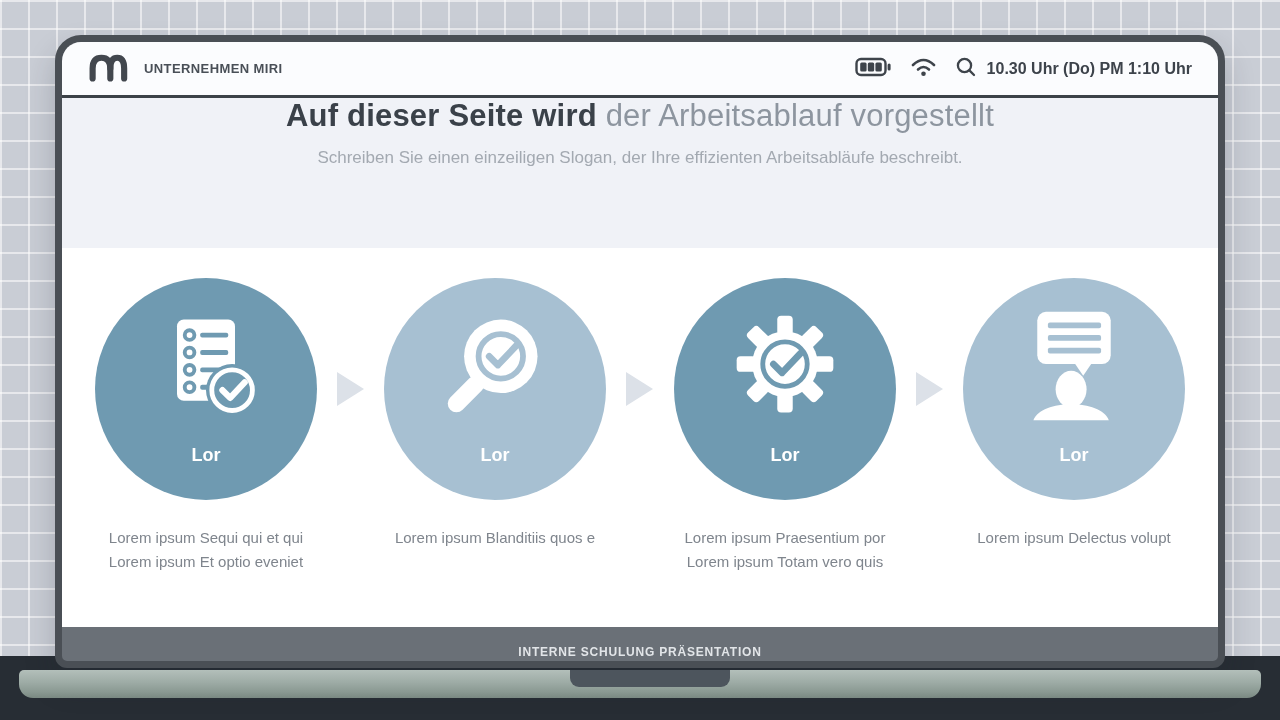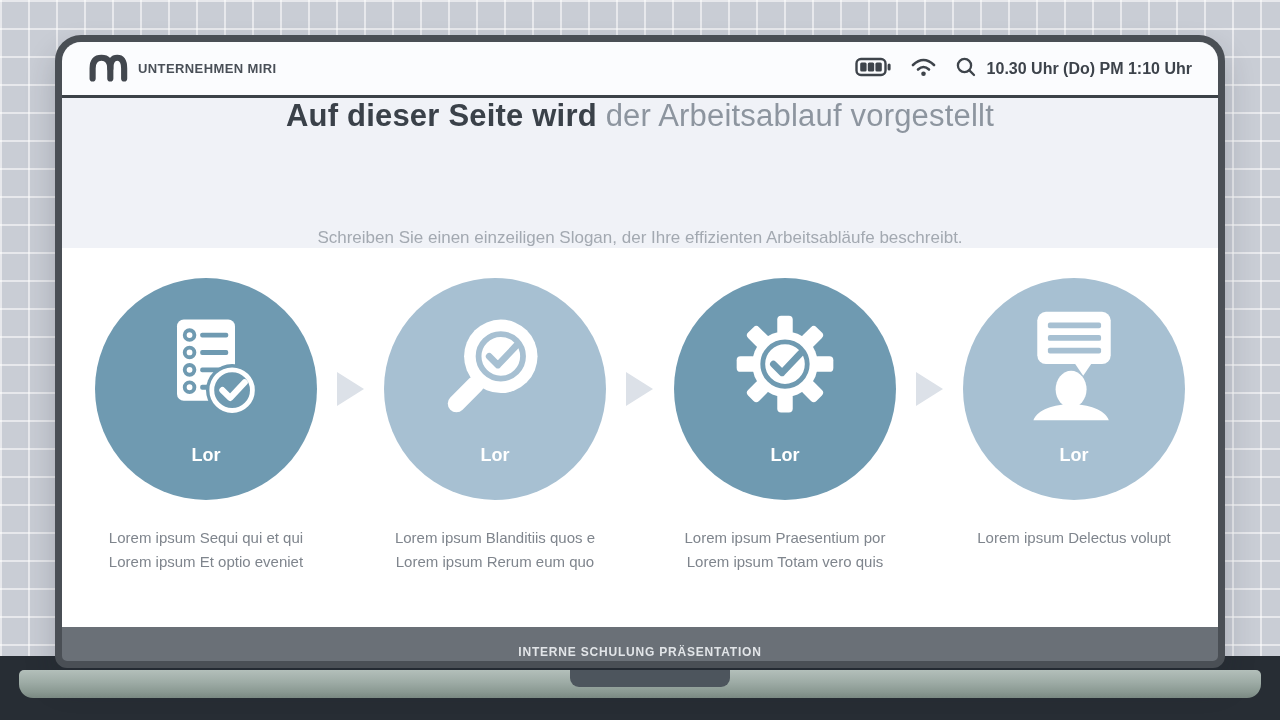--- a/index.html
+++ b/index.html
@@ -22,28 +22,28 @@
   
   .screen{
     position:absolute;left:55px;top:35px;width:1170px;height:633px;box-sizing:border-box;
     border:7px solid #4a4f55;border-radius:26px 26px 12px 12px;
     background:#6a7077;overflow:hidden;
     box-shadow:0 16px 30px rgba(30,36,44,.22);
   }
 
   
   .topbar{height:53px;background:#fbfcfe;display:flex;align-items:center;justify-content:space-between;padding:0 26px}
-  .brand{display:flex;align-items:center;gap:10px}
+  .brand{display:flex;align-items:center;gap:16px}
   .brand-text{font-size:13px;font-weight:700;letter-spacing:.4px;color:#494f57}
   .status{display:flex;align-items:center;gap:18px}
   .time{font-size:16px;font-weight:600;color:#3d434b;margin-left:-8px}
   .topbar-divider{height:3px;background:#3c4248}
 
   
-  .band{height:150px;background:#f0f2f7;display:flex;flex-direction:column;align-items:center;justify-content:space-between;gap:26px}
+  .band{height:150px;background:#f0f2f7;display:flex;flex-direction:column;align-items:center;justify-content:flex-start;gap:14px}
   .title{font-size:31px;font-weight:300;color:#8d959f;letter-spacing:.2px}
   .title .t-bold{color:#3a4149;font-weight:700}
   .subtitle{font-size:17px;color:#a3a9b1}
 
   
   .main{position:relative;height:379px;background:#ffffff}
   .circle{position:absolute;top:30px;width:222px;height:222px;border-radius:50%}
   .circle.dark{background:#6f9ab1}
   .circle.light{background:#a7c0d2}
   .icon{position:absolute;left:53px;top:30px}
@@ -178,21 +178,20 @@
       </svg>
       <div class="lor">Lor</div>
     </div>
 
     <div class="caption" style="left:-6px">
       <span>Lorem ipsum Sequi qui et qui</span>
       <span>Lorem ipsum Et optio eveniet</span>
     </div>
     <div class="caption" style="left:283px">
       <span>Lorem ipsum Blanditiis quos e</span>
-      <span>Lorem ipsum Rerum eum quo</span>
     </div>
     <div class="caption" style="left:573px">
       <span>Lorem ipsum Praesentium por</span>
       <span>Lorem ipsum Totam vero quis</span>
     </div>
     <div class="caption" style="left:862px">
       <span>Lorem ipsum Delectus volupt</span>
     </div>
   </div>
 

